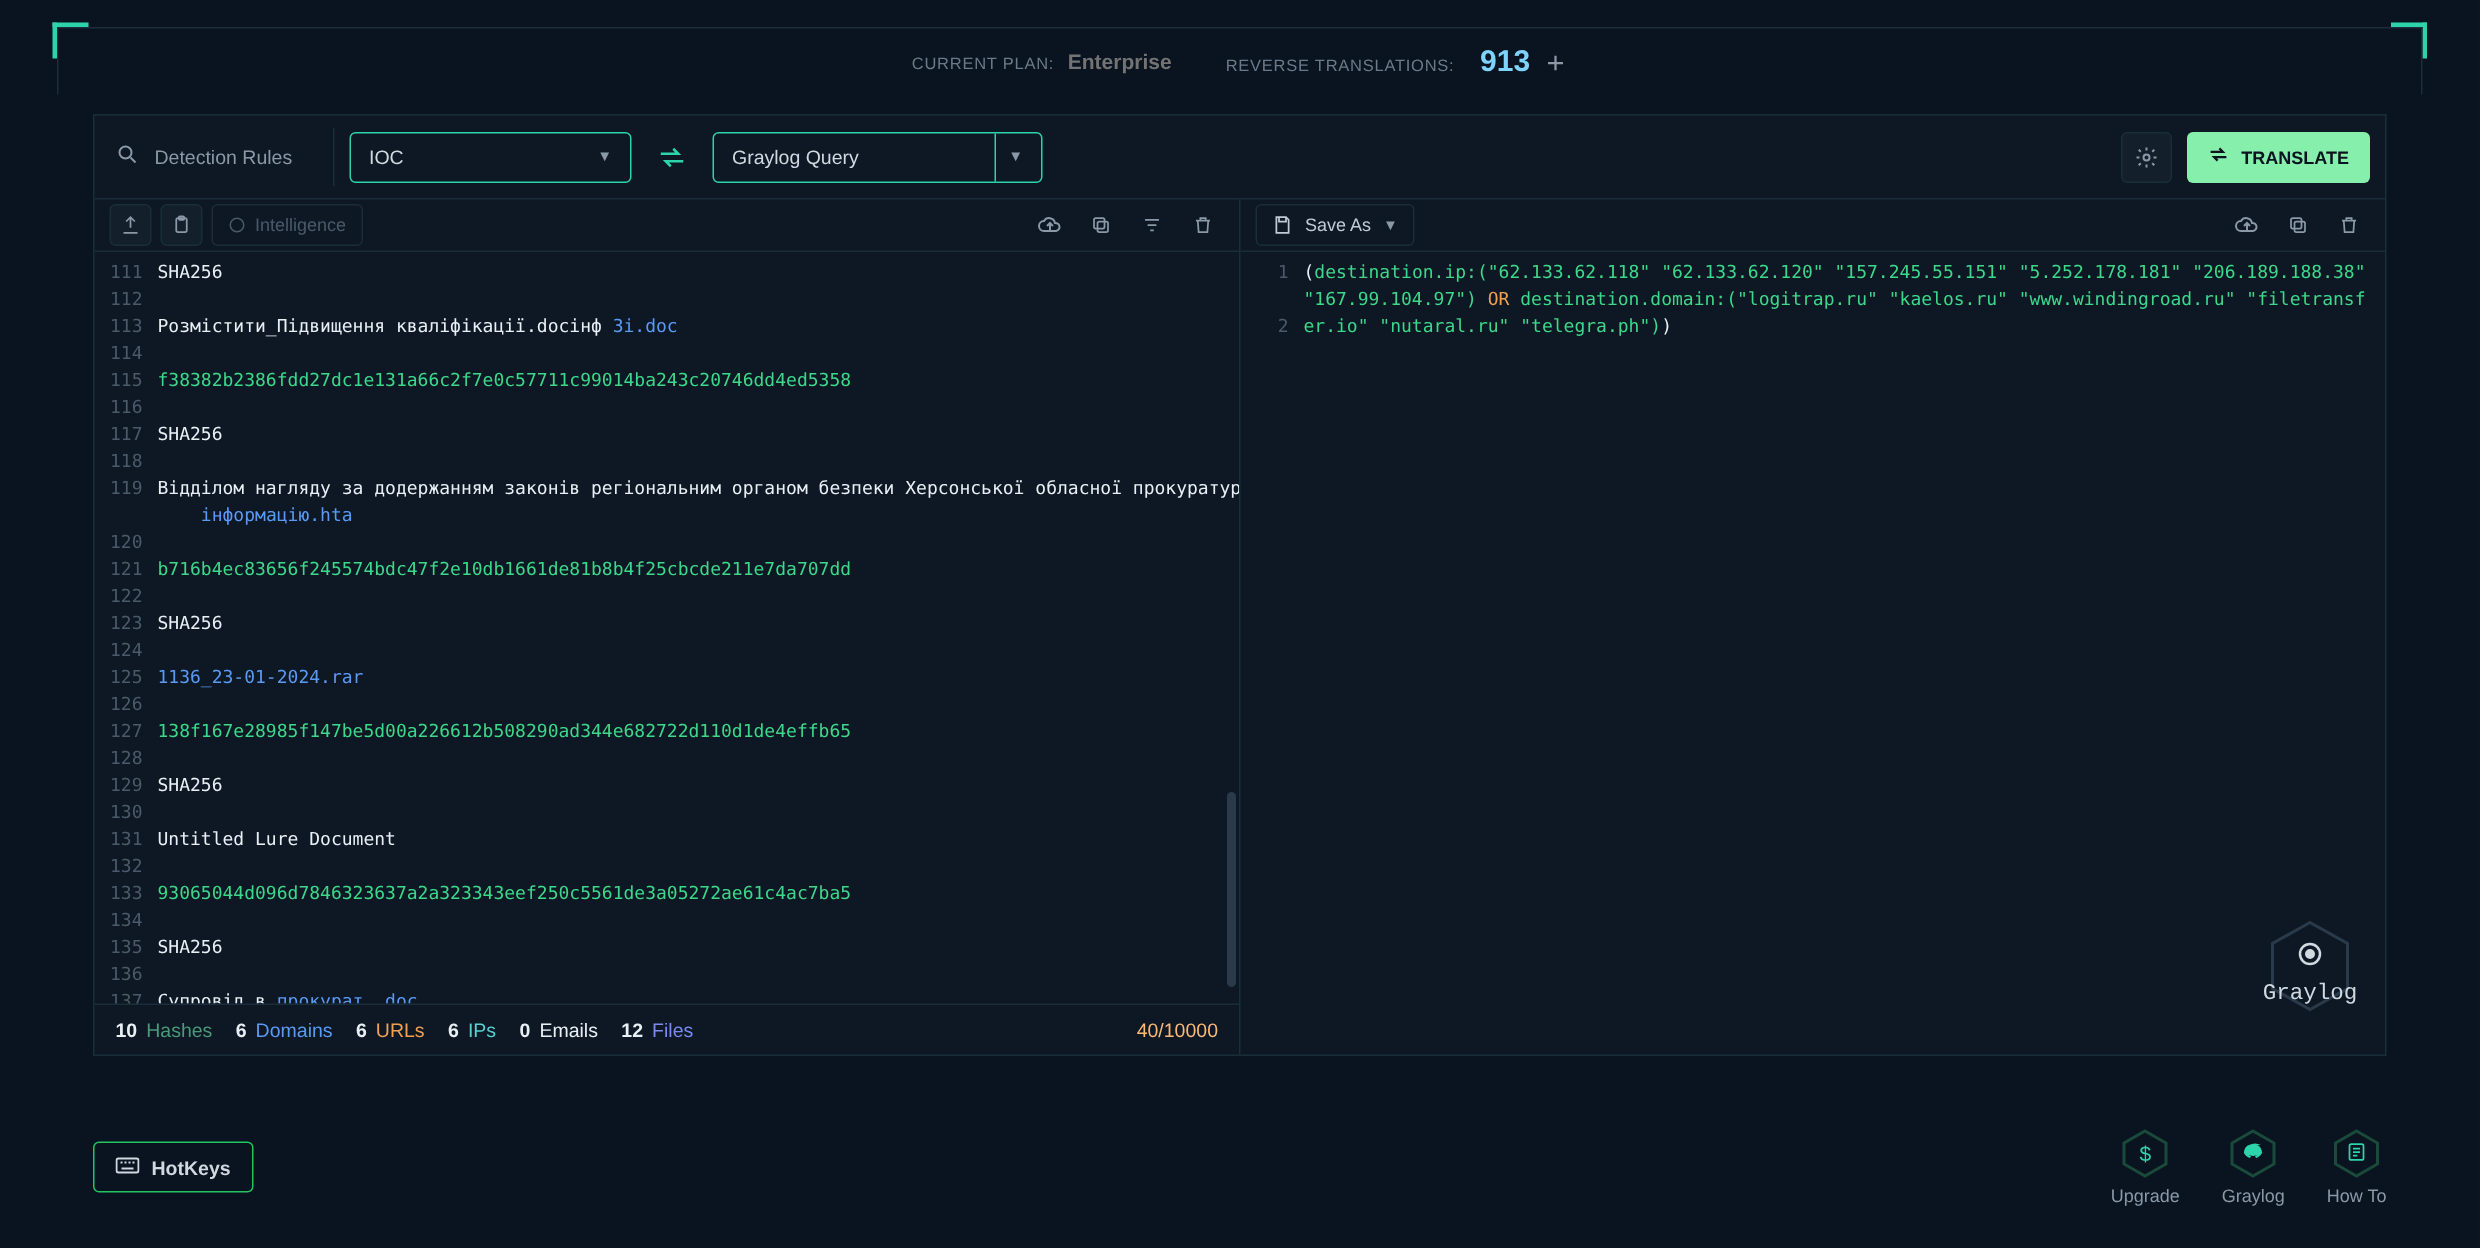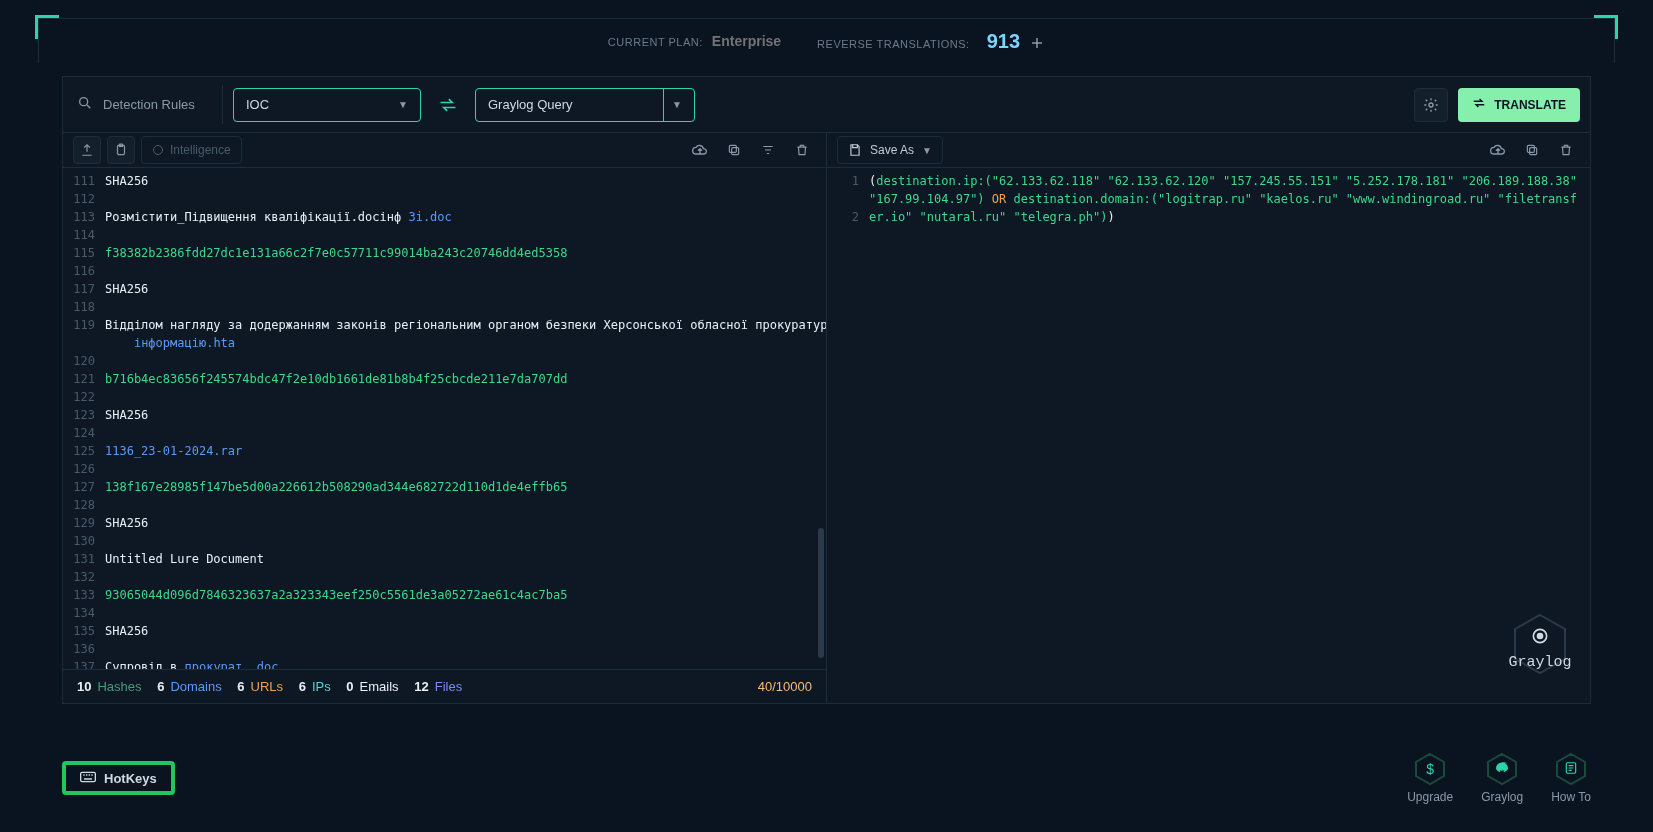--- a/index.html
+++ b/index.html
@@ -200,21 +200,21 @@
 .stat-file { color:#7a8af0; }
 .status-right { margin-left:auto; color:#fdba74; }
 .bottom-bar {
   position:absolute;
   bottom: 28px; left: 62px; right: 62px;
   display:flex; align-items:center;
 }
 .hotkeys-btn {
   display:flex; align-items:center;
   height: 34px;
-  border:4px solid #22c55e;
+  border:1px solid #22c55e;
   border-radius:4px;
   padding: 0 14px;
   gap:8px;
   color:#d0d8e0;
   font-weight:600;
   cursor:pointer;
 }
 .footer-actions {
   margin-left:auto;
   display:flex; gap:28px;

